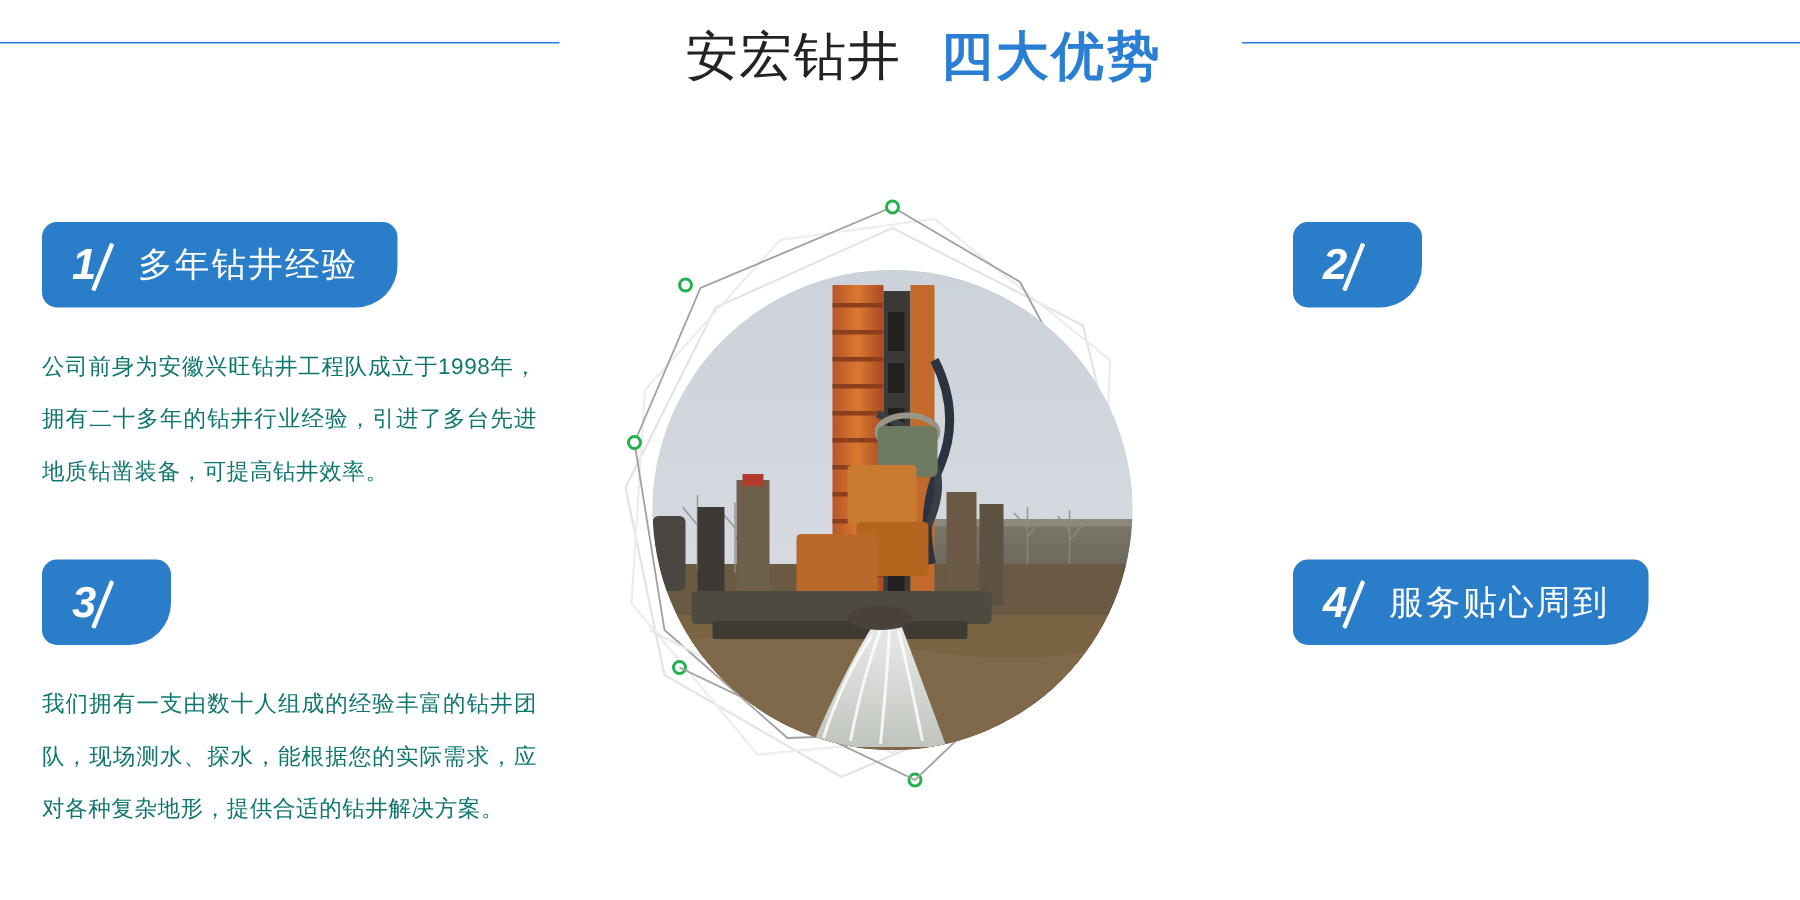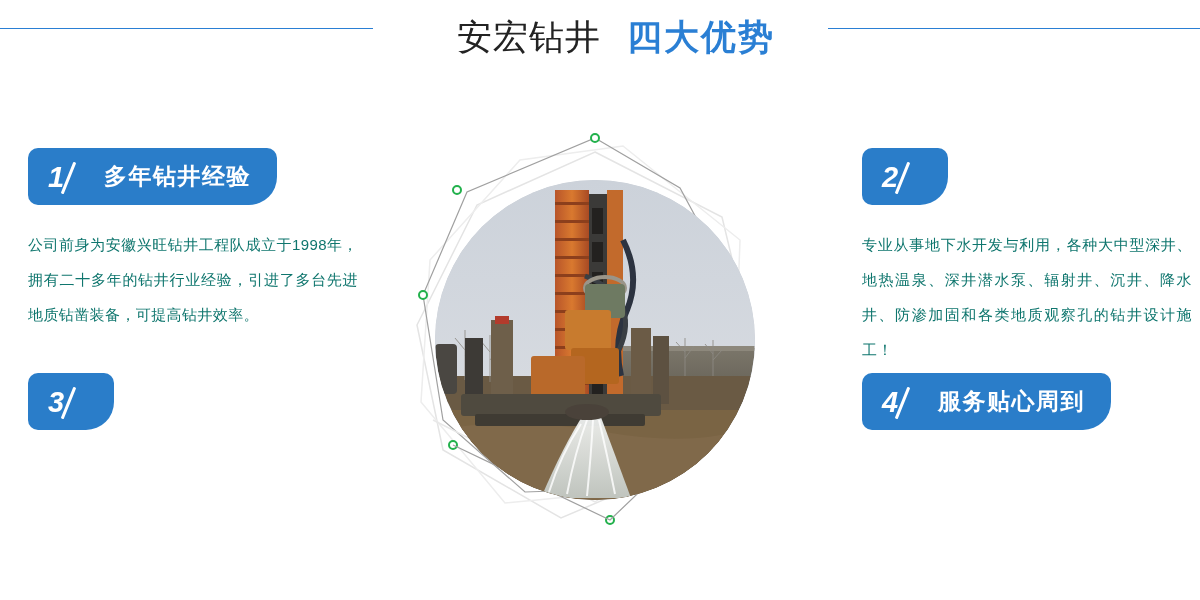--- a/index.html
+++ b/index.html
@@ -109,23 +109,23 @@
     top: 4px;
     width: 3px;
     height: 34px;
     background: #ffffff;
     transform: rotate(22deg);
     border-radius: 1px;
   }
   .badge-text {
     color: #ffffff;
     font-size: 23px;
-    font-weight: 700;
+    font-weight: 400;
     letter-spacing: 1.5px;
-    margin-left: 16px;
+    margin-left: 4px;
   }
 
   .f-body {
     margin-top: 22px;
     width: 330px;
     font-size: 15px;
     line-height: 35px;
     color: #0f766e;
     letter-spacing: 0.4px;
     text-align: justify;
@@ -302,31 +302,31 @@
   </div>
 
   <div class="feature f3">
     <div class="badge">
       <div class="badge-inner">
         <span class="badge-num">
           <span>3</span><span class="slash"></span>
         </span>
       </div>
     </div>
+    <div class="f-body">我们拥有一支由数十人组成的经验丰富的钻井团队，现场测水、探水，能根据您的实际需求，应对各种复杂地形，提供合适的钻井解决方案。</div>
   </div>
 
   <div class="feature f2">
     <div class="badge">
       <div class="badge-inner">
         <span class="badge-num">
           <span>2</span><span class="slash"></span>
         </span>
       </div>
     </div>
-    <div class="f-body">专业从事地下水开发与利用，各种大中型深井、地热温泉、深井潜水泵、辐射井、沉井、降水井、防渗加固和各类地质观察孔的钻井设计施工！</div>
   </div>
 
   <div class="feature f4">
     <div class="badge">
       <div class="badge-inner">
         <span class="badge-num">
           <span>4</span><span class="slash"></span>
         </span>
         <span class="badge-text">服务贴心周到</span>
       </div>

